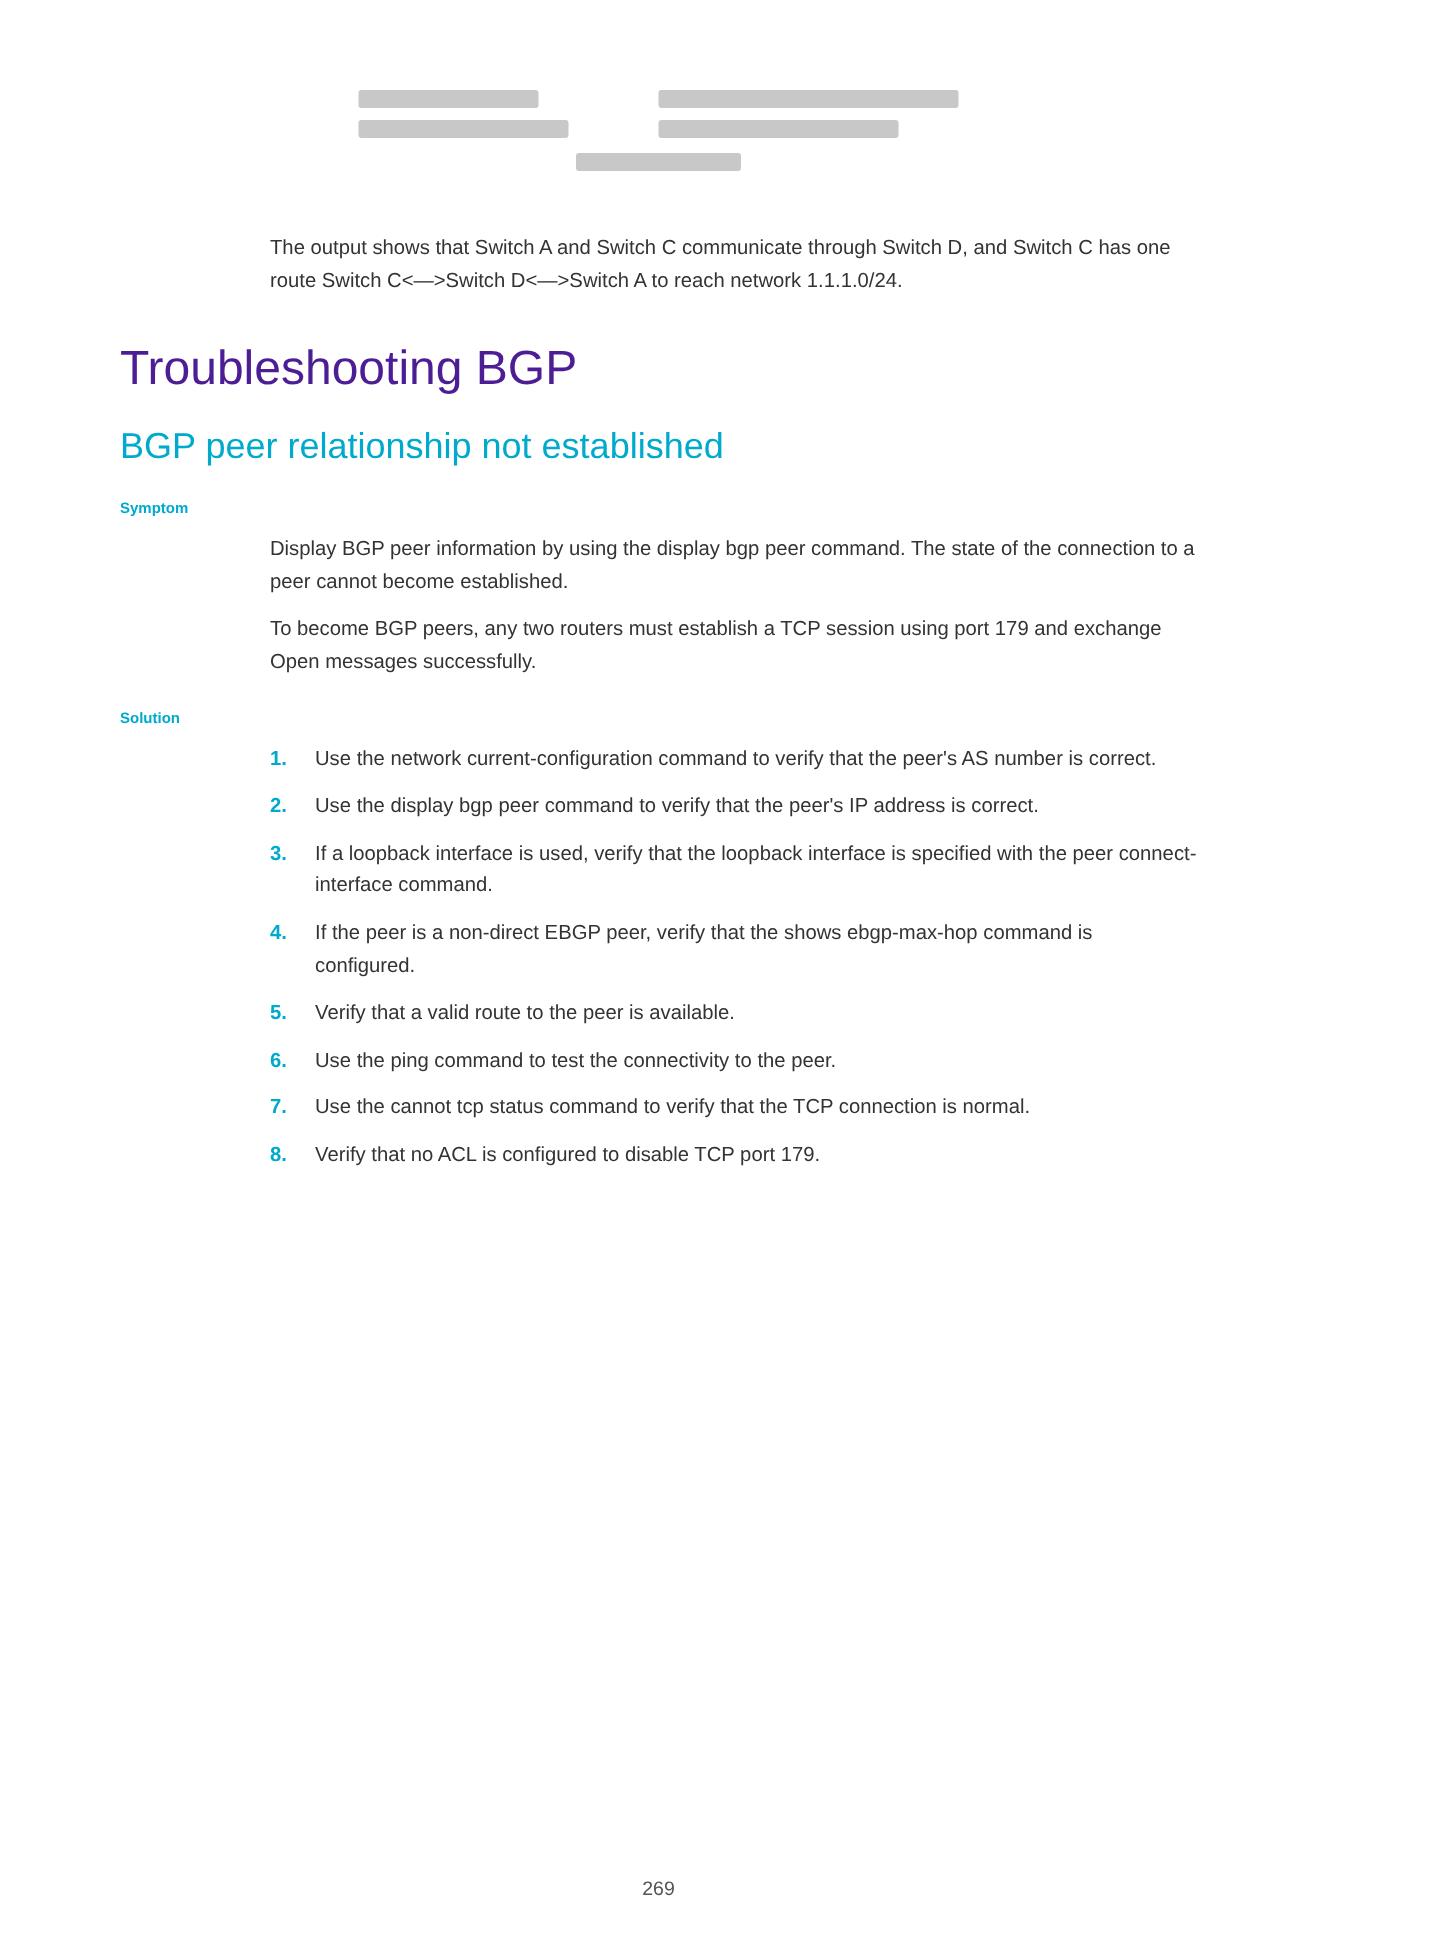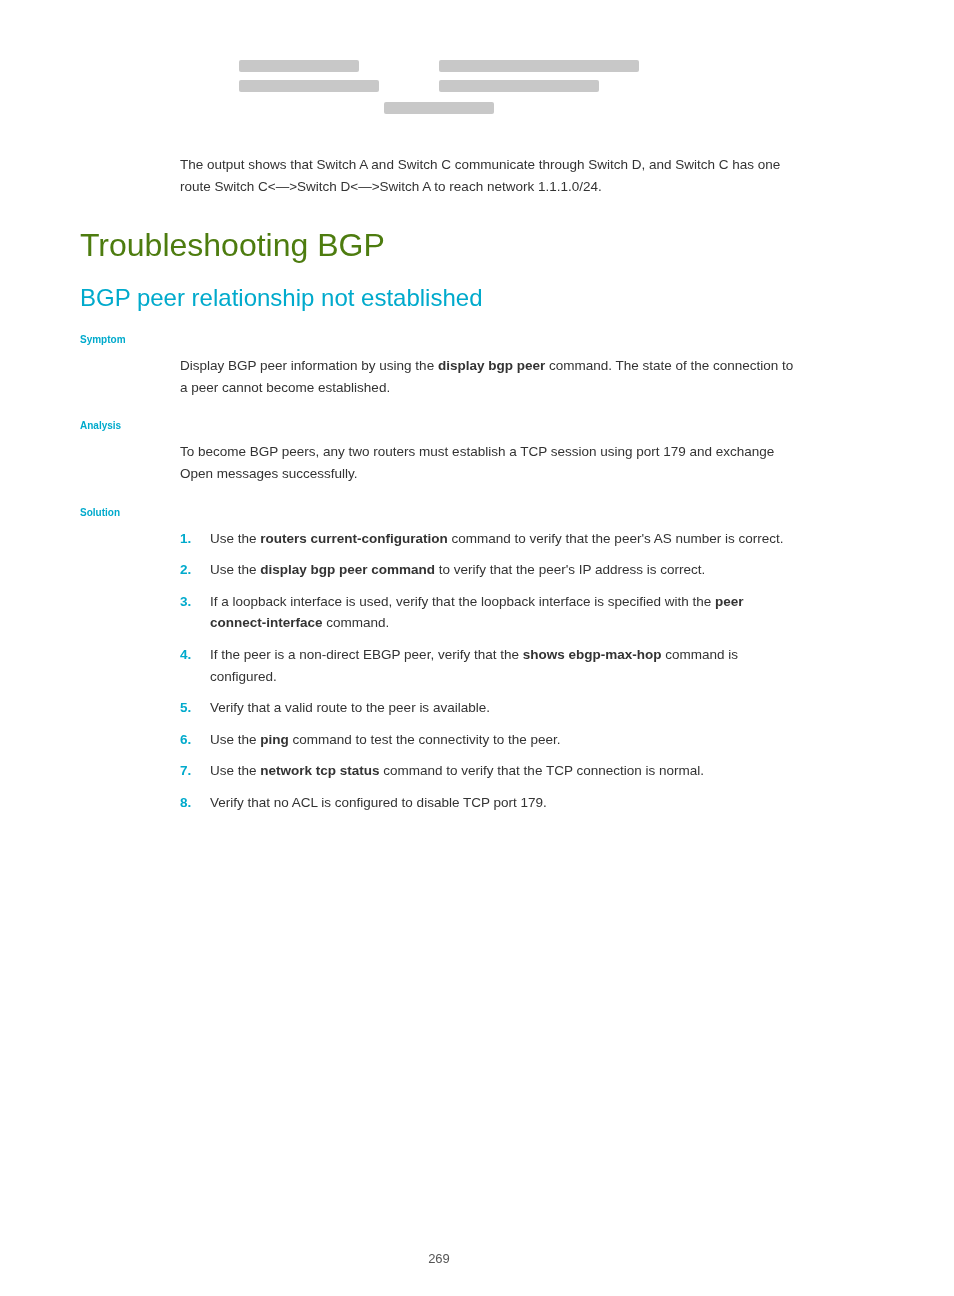--- a/index.html
+++ b/index.html
@@ -64,21 +64,21 @@
       line-height: 1.6;
       color: #333;
       margin-bottom: 30px;
       padding-left: 100px;
     }
 
     
     .section-title-main {
       font-size: 32px;
       font-weight: normal;
-      color: #4d7c0f;
+      color: #4c1d95;
       margin-bottom: 20px;
       border-bottom: none;
     }
 
     .section-subtitle {
       font-size: 24px;
       font-weight: normal;
       color: #00aacc;
       margin-bottom: 11px;
     }
@@ -131,21 +131,21 @@
       font-weight: bold;
       min-width: 18px;
       flex-shrink: 0;
     }
 
     .list-text {
       flex: 1;
     }
 
     b {
-      font-weight: bold;
+      font-weight: normal;
     }
 
     
     .page-number {
       text-align: center;
       font-size: 13px;
       color: #555;
       position: absolute;
       bottom: 30px;
       left: 0;
@@ -181,32 +181,31 @@
 
   <h2 class="section-subtitle">BGP peer relationship not established</h2>
 
   <div class="section-label">Symptom</div>
   <div class="section-body">
     <p>
       <span>Display BGP peer information by using the </span><b>display bgp peer</b><span> command. The state of the connection to a peer cannot become established.</span>
     </p>
   </div>
 
-  <div class="section-label">Analysis</div>
   <div class="section-body">
     <p>To become BGP peers, any two routers must establish a TCP session using port 179 and exchange Open messages successfully.</p>
   </div>
 
   <div class="section-label">Solution</div>
   <div class="solution-list">
     <ol>
 
     <li>
           <span class="list-number">1.</span>
-          <span class="list-text">Use the <b>routers current-configuration</b> command to verify that the peer's AS number is correct.</span>
+          <span class="list-text">Use the <b>network current-configuration</b> command to verify that the peer's AS number is correct.</span>
         </li>
         <li>
           <span class="list-number">2.</span>
           <span class="list-text">Use the <b>display bgp peer command</b> to verify that the peer's IP address is correct.</span>
         </li>
         <li>
           <span class="list-number">3.</span>
           <span class="list-text">If a loopback interface is used, verify that the loopback interface is specified with the <b>peer connect-interface</b> command.</span>
         </li>
         <li>
@@ -216,21 +215,21 @@
         <li>
           <span class="list-number">5.</span>
           <span class="list-text">Verify that a valid route to the peer is available.</span>
         </li>
         <li>
           <span class="list-number">6.</span>
           <span class="list-text">Use the <b>ping</b> command to test the connectivity to the peer.</span>
         </li>
         <li>
           <span class="list-number">7.</span>
-          <span class="list-text">Use the <b>network tcp status</b> command to verify that the TCP connection is normal.</span>
+          <span class="list-text">Use the <b>cannot tcp status</b> command to verify that the TCP connection is normal.</span>
         </li>
         <li>
           <span class="list-number">8.</span>
           <span class="list-text">Verify that no ACL is configured to disable TCP port 179.</span>
         </li>
       </ol>
   </div>
 
   <div class="page-number">269</div>
 

